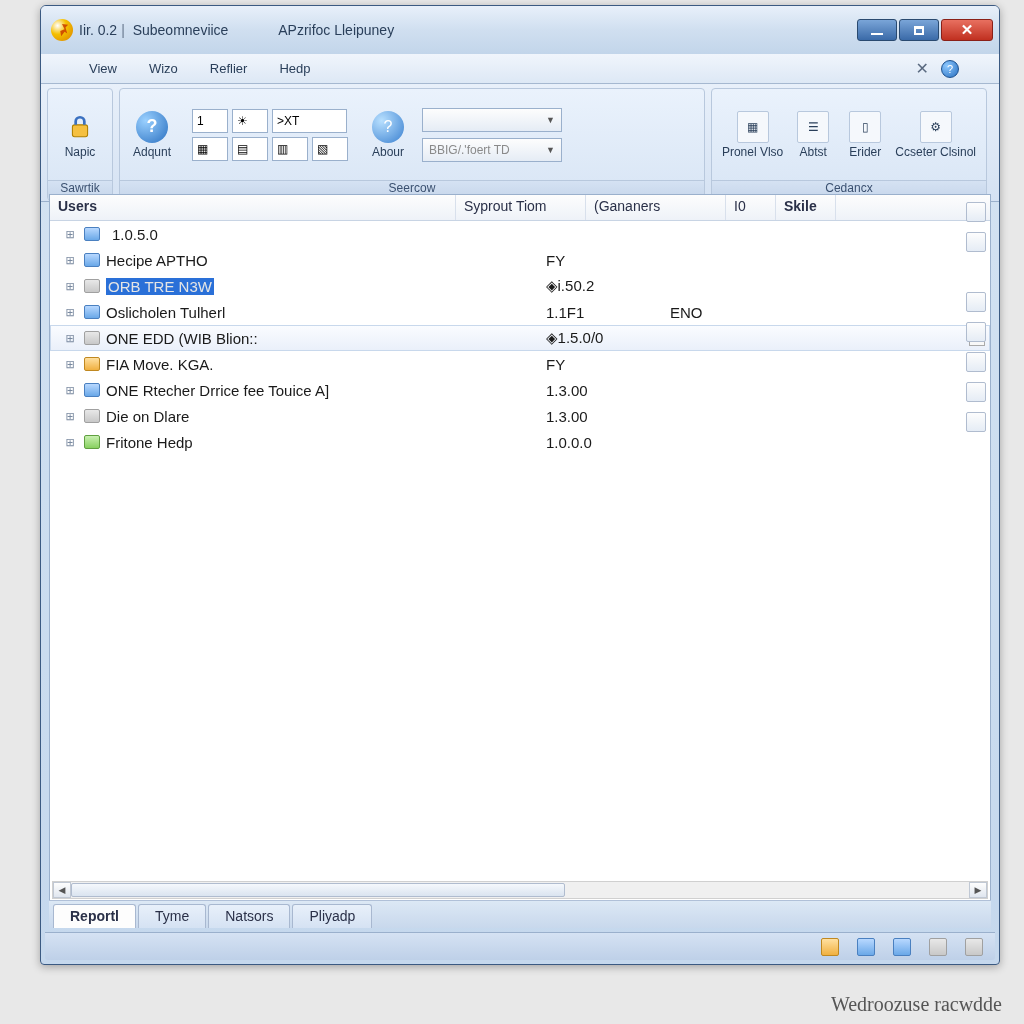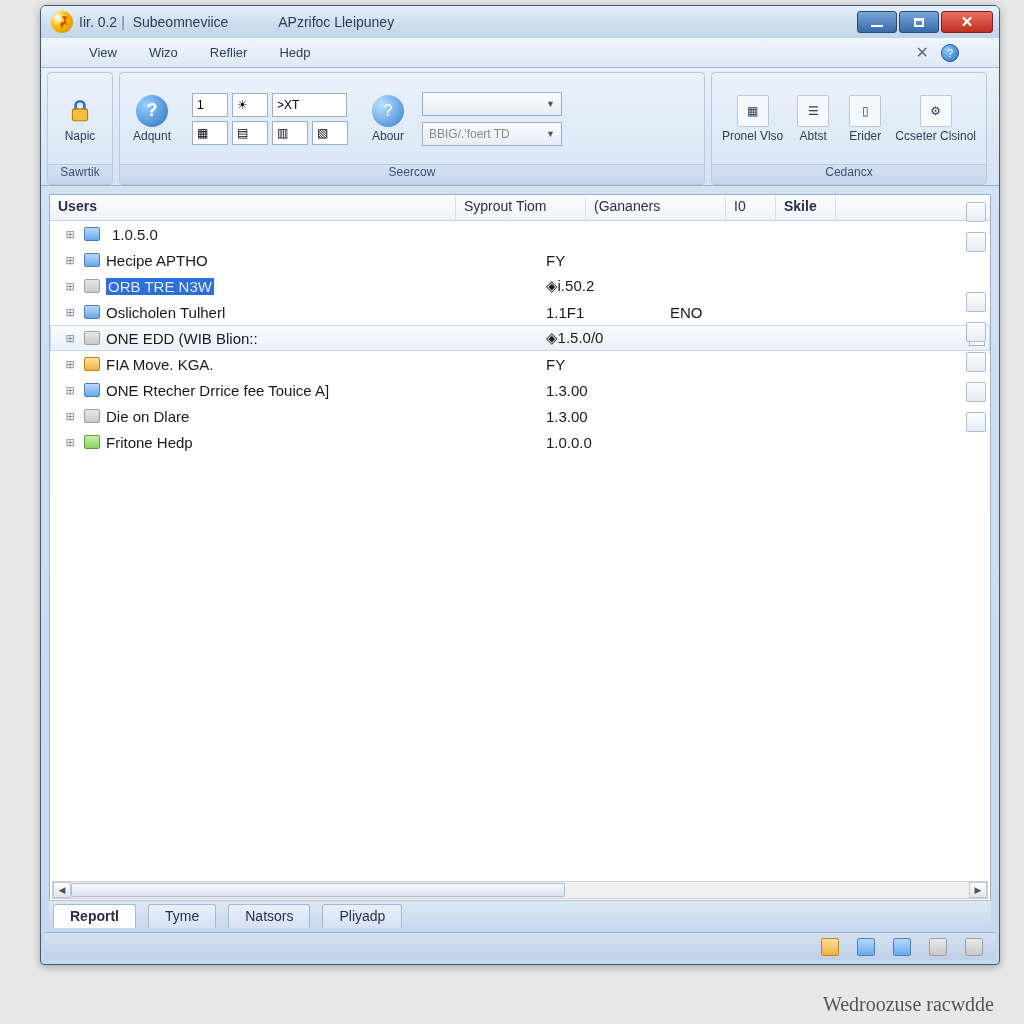--- a/index.html
+++ b/index.html
@@ -6,21 +6,21 @@
 body { background: #e8e8e8; width: 1024px; height: 1024px; overflow: hidden; }
 
 .window {
   position: absolute; left: 40px; top: 5px; width: 960px; height: 960px;
   background: linear-gradient(to bottom, #d5e4f3 0%, #c5d8ed 100%);
   border: 1px solid #3b5a82; border-radius: 6px 6px 4px 4px;
   box-shadow: 0 2px 8px rgba(0,0,0,0.3);
 }
 
 .titlebar {
-  height: 32px; display: flex; align-items: center;
+  height: 48px; display: flex; align-items: center;
   background: linear-gradient(to bottom, #e8f0fa 0%, #d0dff0 50%, #c2d5ea 100%);
   border-radius: 5px 5px 0 0; padding: 0 4px;
 }
 .titlebar .app-icon {
   width: 22px; height: 22px; margin: 0 6px; border-radius: 50%;
   background: radial-gradient(circle at 30% 30%, #fff, #f5c000 40%, #d88000);
   display: flex; align-items: center; justify-content: center;
 }
 .titlebar .app-icon svg { width: 14px; height: 14px; }
 .titlebar .title-text { color: #2a3f5a; font-size: 14px; flex: 1; }
@@ -132,32 +132,32 @@
 .sidepane .sicon { width: 20px; height: 20px; border: 1px solid #b0bccf; background: linear-gradient(#fdfdfd,#e5ecf5); border-radius: 2px; }
 
 .tabbar {
   position: absolute; left: 8px; right: 8px; bottom: 36px; height: 28px;
   display: flex; align-items: flex-end; background: linear-gradient(#dce8f5,#c8d8ec);
   border-top: 1px solid #b0c0d8; padding-left: 4px;
 }
 .tab {
   height: 24px; padding: 3px 16px; font-size: 14px; color: #2a3048;
   background: linear-gradient(#e8f0fa,#d5e2f3); border: 1px solid #a8b8d0;
-  border-bottom: none; border-radius: 3px 3px 0 0; margin-right: 12px;
+  border-bottom: none; border-radius: 3px 3px 0 0; margin-right: 2px;
 }
 .tab.active { background: #fdfdfd; font-weight: bold; }
 
 .statusbar {
   position: absolute; left: 4px; right: 4px; bottom: 4px; height: 28px;
   background: linear-gradient(#d5e2f3,#bed0e8); border-top: 1px solid #9ab0cc;
   border-radius: 0 0 3px 3px; display: flex; align-items: center; justify-content: flex-end; padding: 0 12px; gap: 18px;
 }
 .statusbar .sicon2 { width: 18px; height: 18px; }
 
-.watermark { position: absolute; right: 30px; bottom: 8px; font-size: 20px; color: #555; font-family: Georgia, serif; }
+.watermark { position: absolute; right: 22px; bottom: 8px; font-size: 20px; color: #555; font-family: Georgia, serif; }
 
 .ico-generic { display:inline-block; width:16px; height:14px; background: linear-gradient(#b8d8ff,#6aa8e8); border:1px solid #4a80c0; border-radius:2px; }
 .ico-green { background: linear-gradient(#c8f0b0,#88d060); border-color:#60a040; }
 .ico-orange { background: linear-gradient(#ffe0a0,#f0b040); border-color:#c08820; }
 .ico-gray { background: linear-gradient(#e8e8e8,#c8c8c8); border-color:#a0a0a0; }
 </style>
 </head>
 <body>
 
 <div class="window">

